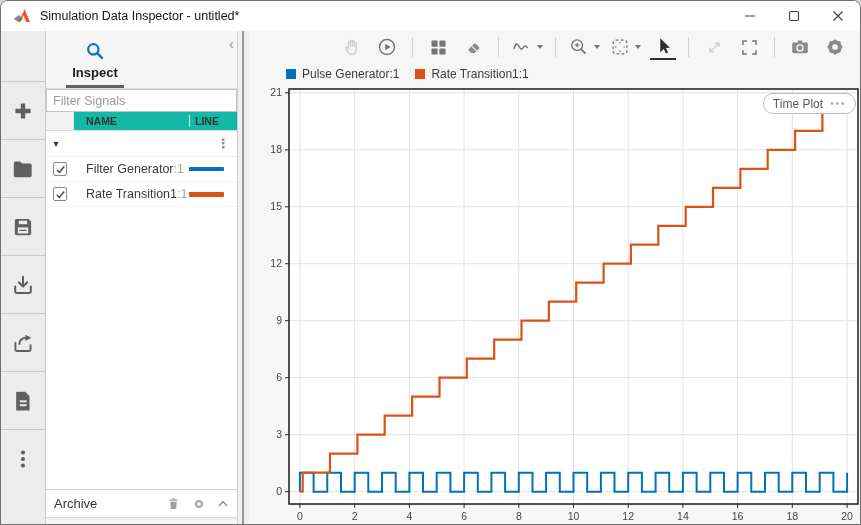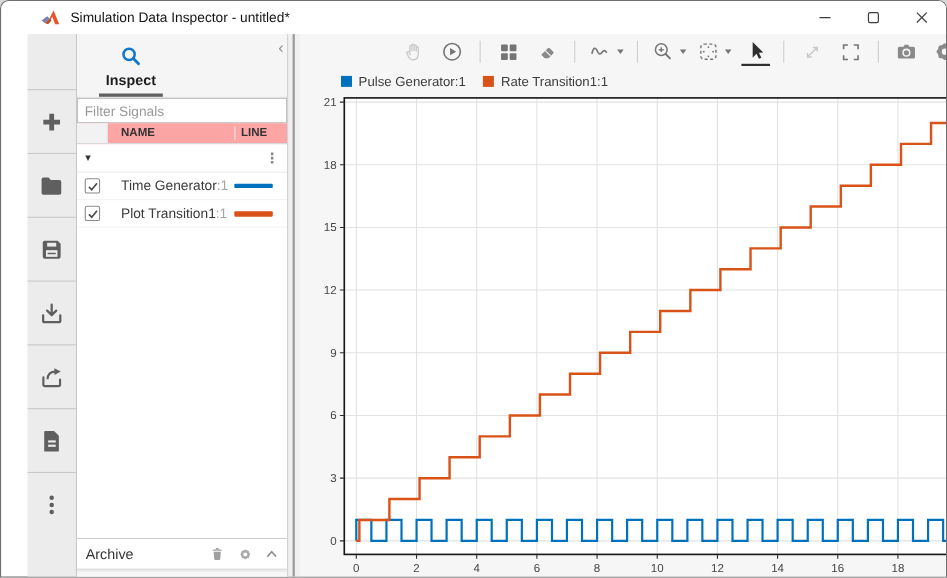--- a/index.html
+++ b/index.html
@@ -1,19 +1,19 @@
 <!DOCTYPE html>
 <html><head>
 <meta charset="utf-8">
 <style>
   html,body{margin:0;padding:0;width:861px;height:525px;overflow:hidden;background:#d7d7d7;
     font-family:"Liberation Sans","DejaVu Sans",sans-serif;-webkit-font-smoothing:antialiased;}
   *{box-sizing:border-box;}
   .window{position:absolute;top:0;left:0;width:861px;height:525px;border:1px solid #6f6f6f;
-    border-radius:8px 8px 0 0;overflow:hidden;background:#fff;padding-left:24px;}
+    border-radius:8px 8px 0 0;overflow:hidden;background:#fff;}
   
   .titlebar{height:30px;background:#fff;display:flex;align-items:center;padding-left:12px;gap:9px;}
   .title-text{font-size:12.5px;color:#141414;}
   .win-controls{margin-left:auto;display:flex;height:100%;}
   .win-btn{width:44px;height:100%;display:flex;align-items:center;justify-content:center;}
   
   .main{display:flex;height:495px;}
   
   .strip{width:45px;background:#ececec;border-right:1px solid #c9c9c9;display:flex;flex-direction:column;flex:none;}
   .strip-spacer{height:50px;}
@@ -23,21 +23,21 @@
   .tabs{height:58px;background:#f5f5f5;display:flex;padding-left:8px;flex:none;border-bottom:1px solid #e0e0e0;}
   .tab{width:82px;display:flex;flex-direction:column;align-items:center;justify-content:center;gap:3px;position:relative;}
   .tab-label{font-size:13px;color:#333;}
   .tab.active .tab-label{font-weight:700;color:#1d1d1d;}
   .tab.active::after{content:'';position:absolute;bottom:0;left:12px;right:12px;height:3px;background:#616161;}
   .collapse-chevron{position:absolute;top:5px;right:3px;font-size:15px;color:#8f8f8f;line-height:1;}
   .filter{height:23px;flex:none;}
   .filter input{width:100%;height:100%;border:1px solid #c3c3c3;font-size:12.5px;padding:0 6px;color:#6d28d9;outline:none;
     font-family:"Liberation Sans","DejaVu Sans",sans-serif;}
   .filter input::placeholder{color:#9a9a9a;}
-  .thead{height:19px;display:flex;align-items:center;background:#fca5a5;border-bottom:1px solid #d9d9d9;
+  .thead{height:19px;display:flex;align-items:center;background:#14b8a6;border-bottom:1px solid #d9d9d9;
     font-size:10.5px;font-weight:700;color:#333;flex:none;}
   .col-gutter{width:28px;height:100%;background:#f2f2f2;border-right:1px solid #e4e4e4;flex:none;}
   .col-name{flex:1;padding-left:12px;}
   .col-line{width:48px;border-left:1px solid #e4e4e4;padding-left:5px;flex:none;margin-left:25px;}
   .run-row{height:26px;display:flex;align-items:center;font-size:12.5px;font-weight:700;color:#222;
     border-bottom:1px solid #ececec;flex:none;}
   .run-caret{width:20px;text-align:center;font-size:10px;color:#333;flex:none;}
   .kebab{margin-left:auto;padding-right:7px;color:#8a8a8a;font-size:13px;line-height:1;}
   .sig-row{height:25px;display:flex;align-items:center;border-bottom:1px solid #f2f2f2;font-size:12.5px;color:#3a3a3a;flex:none;}
   .cb-cell{width:28px;display:flex;align-items:center;justify-content:center;flex:none;}
@@ -188,35 +188,35 @@
       </div>
 
       <div class="sig-row">
         <div class="cb-cell">
           <div class="checkbox">
             <svg width="11" height="11" viewBox="0 0 12 12">
               <polyline points="2,6.5 4.8,9.2 10,2.8" fill="none" stroke="#4d4d4d" stroke-width="1.7"></polyline>
             </svg>
           </div>
         </div>
-        <div class="sig-name"><span>Time Generator</span><span class="sig-suffix">:1</span></div>
+        <div class="sig-name"><span>Filter Generator</span><span class="sig-suffix">:1</span></div>
         <div class="swatch-cell">
             <div class="swatch sw-0" style="background: rgb(0, 114, 189);"></div>
           </div>
       </div>
 
       <div class="sig-row">
         <div class="cb-cell">
           <div class="checkbox">
             <svg width="11" height="11" viewBox="0 0 12 12">
               <polyline points="2,6.5 4.8,9.2 10,2.8" fill="none" stroke="#4d4d4d" stroke-width="1.7"></polyline>
             </svg>
           </div>
         </div>
-        <div class="sig-name"><span>Plot Transition1</span><span class="sig-suffix">:1</span></div>
+        <div class="sig-name"><span>Rate Transition1</span><span class="sig-suffix">:1</span></div>
         <div class="swatch-cell">
             <div class="swatch thick sw-1" style="background: rgb(217, 83, 25);"></div>
           </div>
       </div>
 
       <div class="list-spacer"></div>
 
       <div class="archive-row">
         <span class="row-label">Archive</span>
         <svg width="15" height="15" viewBox="0 0 24 24">
@@ -398,17 +398,21 @@
             <text x="33" y="239.2" text-anchor="end" fill="#454545" font-size="10.5">9</text>
             <line x1="36" y1="178.7" x2="40" y2="178.7" stroke="#2b2b2b" stroke-width="1"></line>
             <text x="33" y="182.2" text-anchor="end" fill="#454545" font-size="10.5">12</text>
             <line x1="36" y1="121.8" x2="40" y2="121.8" stroke="#2b2b2b" stroke-width="1"></line>
             <text x="33" y="125.3" text-anchor="end" fill="#454545" font-size="10.5">15</text>
             <line x1="36" y1="64.8" x2="40" y2="64.8" stroke="#2b2b2b" stroke-width="1"></line>
             <text x="33" y="68.3" text-anchor="end" fill="#454545" font-size="10.5">18</text>
             <line x1="36" y1="7.8" x2="40" y2="7.8" stroke="#2b2b2b" stroke-width="1"></line>
             <text x="33" y="11.3" text-anchor="end" fill="#454545" font-size="10.5">21</text>
           </svg>
+        <div class="badge">
+          <span>Time Plot</span>
+          <span class="badge-dots">•••</span>
+        </div>
       </div>
 
     </div>
   </div>
 </div>
 
 </body></html>

